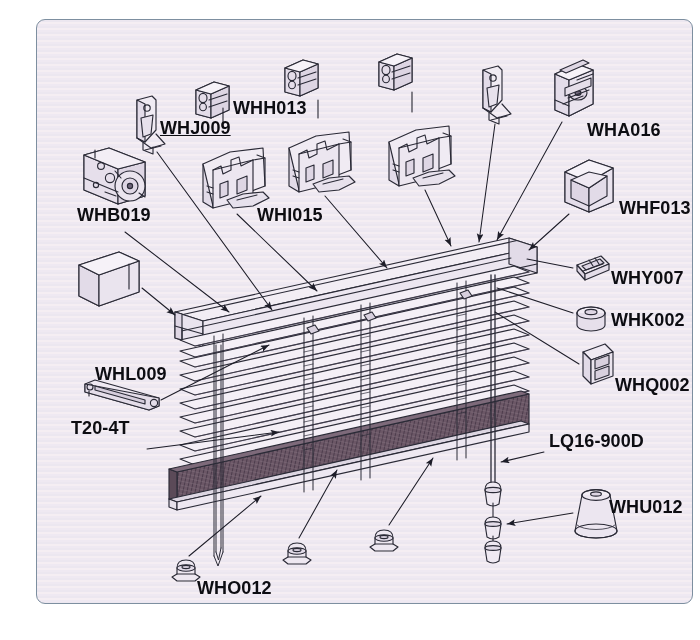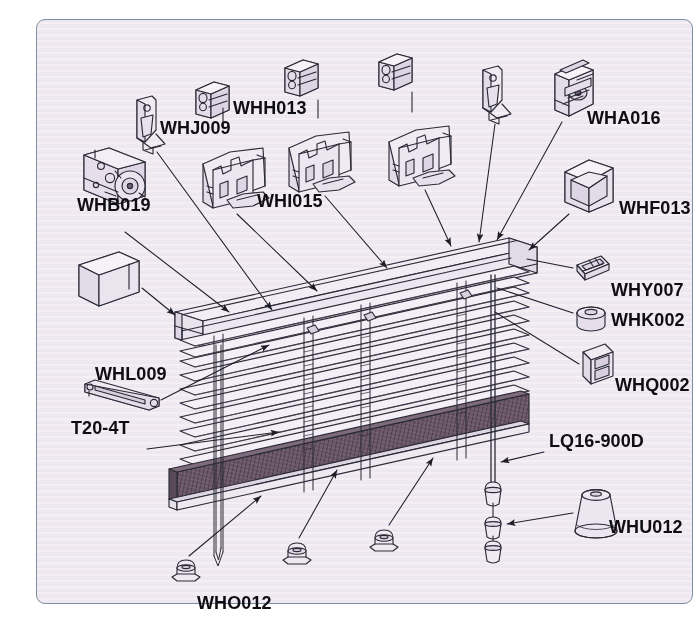--- a/index.html
+++ b/index.html
@@ -477,39 +477,39 @@
         <path d="M282,538 L320,470" marker-end="url(#ah)"></path>
 
         <path d="M372,525 L416,458" marker-end="url(#ah)"></path>
       </g>
 
     </g>
   </svg>
 
   <div class="lbl" style="left:216px; top:99px;">WHH013</div>
 
-  <div class="lbl" style="left:143px; top:119px;">WHJ009</div>
-
-  <div class="lbl" style="left:570px; top:109px;">WHA016</div>
-
-  <div class="lbl" style="left:240px; top:192px;">WHI015</div>
-
-  <div class="lbl" style="left:60px; top:196px;">WHB019</div>
+  <div class="lbl" style="left:143px; top:119px;text-decoration:underline;">WHJ009</div>
+
+  <div class="lbl" style="left:570px; top:121px;">WHA016</div>
+
+  <div class="lbl" style="left:240px; top:206px;">WHI015</div>
+
+  <div class="lbl" style="left:60px; top:206px;">WHB019</div>
 
   <div class="lbl" style="left:602px; top:199px;">WHF013</div>
 
-  <div class="lbl" style="left:594px; top:281px;">WHY007</div>
+  <div class="lbl" style="left:594px; top:269px;">WHY007</div>
 
   <div class="lbl" style="left:594px; top:311px;">WHK002</div>
 
   <div class="lbl" style="left:598px; top:376px;">WHQ002</div>
 
   <div class="lbl" style="left:78px; top:365px;">WHL009</div>
 
   <div class="lbl" style="left:54px; top:419px;">T20-4T</div>
 
   <div class="lbl" style="left:532px; top:432px;">LQ16-900D</div>
 
-  <div class="lbl" style="left:592px; top:518px;">WHU012</div>
-
-  <div class="lbl" style="left:180px; top:594px;">WHO012</div>
+  <div class="lbl" style="left:592px; top:498px;">WHU012</div>
+
+  <div class="lbl" style="left:180px; top:579px;">WHO012</div>
 
 </div>
 
 </body></html>

